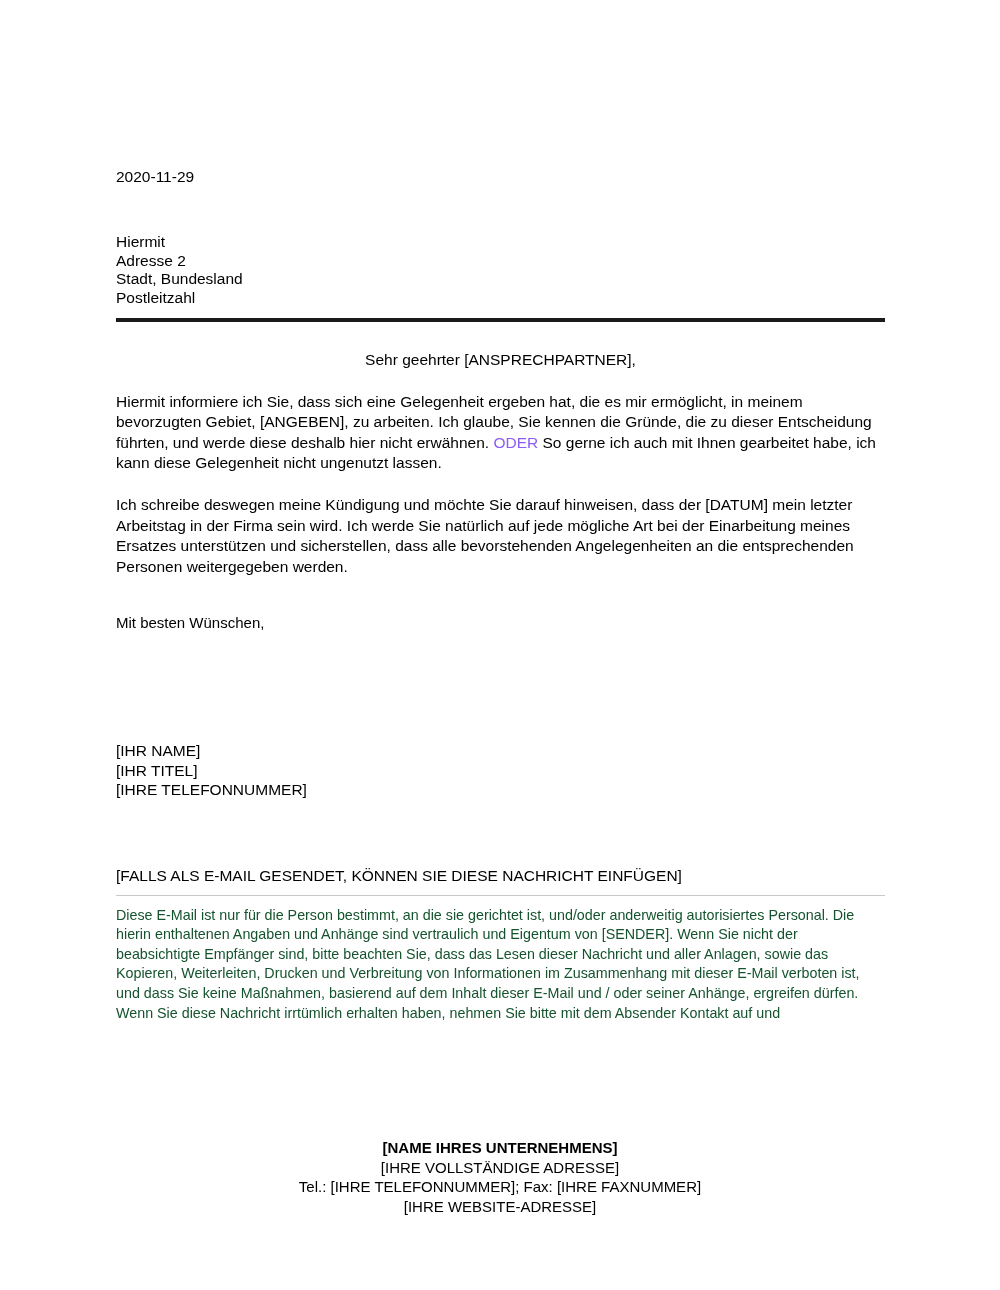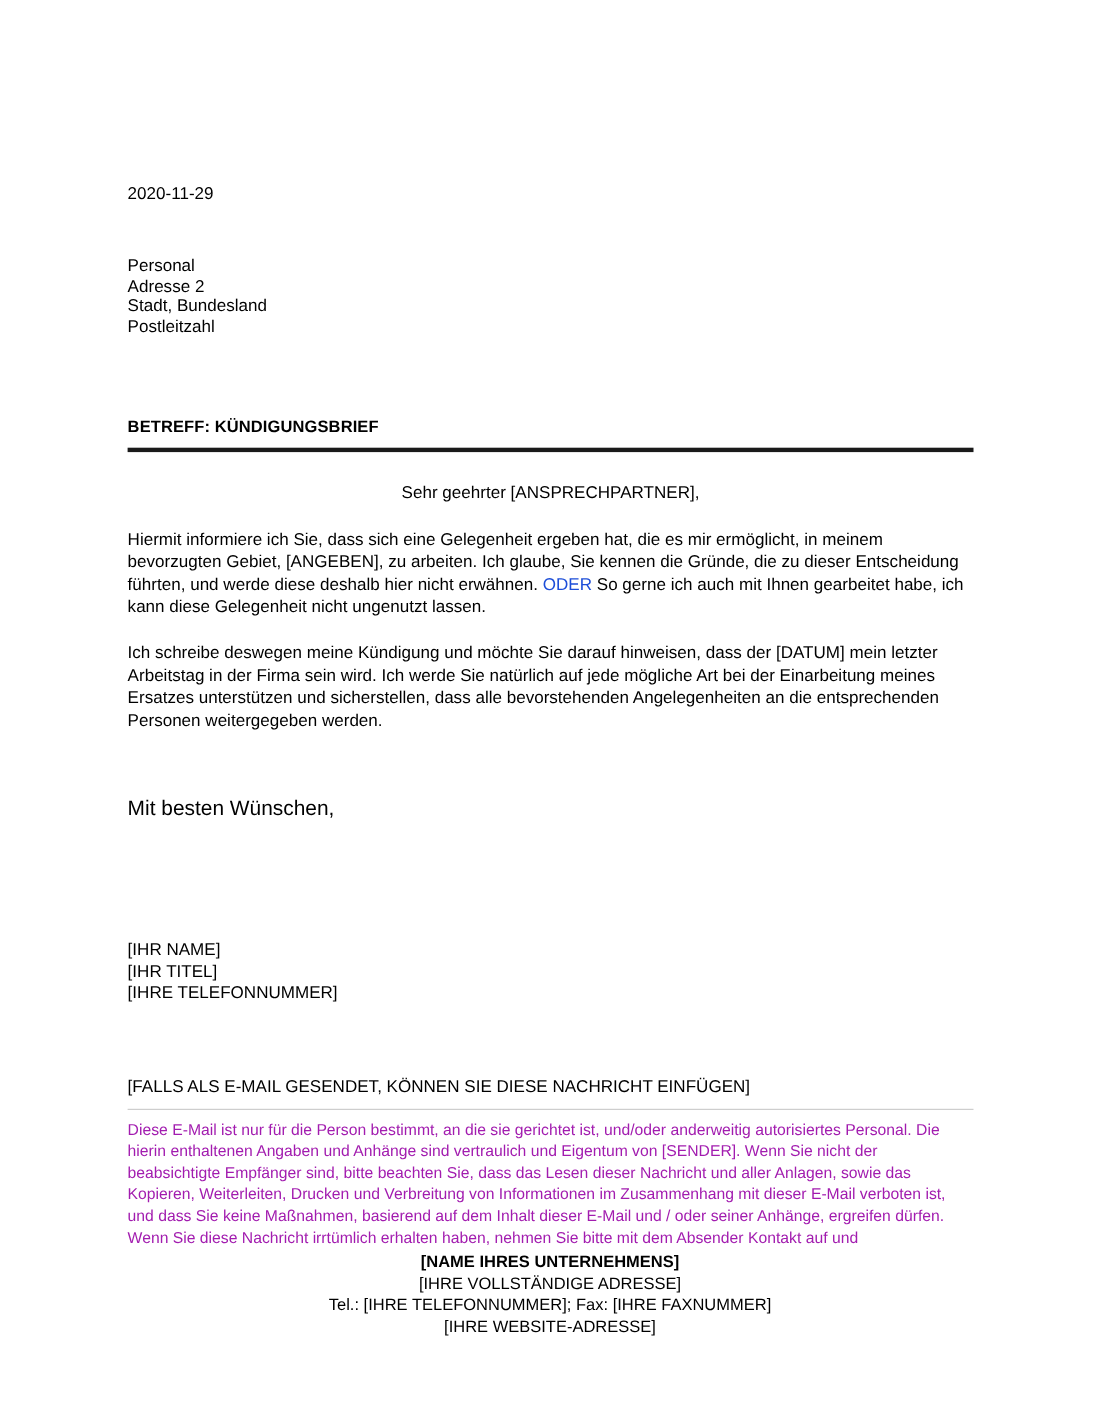--- a/index.html
+++ b/index.html
@@ -70,26 +70,26 @@
   }
 
   .body-para {
     margin-top: 22px;
     font-size: 15.5px;
     line-height: 20.4px;
     text-align: left;
   }
 
   .muted-inline {
-    color: #1d4ed8;
+    color: #8b5cf6;
   }
 
   .closing {
-    margin-top: 60px;
-    font-size: 19px;
+    margin-top: 36px;
+    font-size: 15px;
     line-height: 20px;
   }
 
   .signature-block {
     margin-top: 108px;
     font-size: 15.5px;
     line-height: 19.5px;
   }
 
   .signature-block div {
@@ -106,21 +106,21 @@
     margin-top: 9px;
     height: 1px;
     background: #c9c9c9;
     width: 100%;
   }
 
   .disclaimer-text {
     margin-top: 10px;
     font-size: 14.3px;
     line-height: 19.6px;
-    color: #a21caf;
+    color: #14532d;
   }
 
   .footer-block {
     position: absolute;
     left: 0;
     top: 1138px;
     width: 1000px;
     text-align: center;
     font-size: 15px;
     line-height: 19.5px;
@@ -133,27 +133,26 @@
 </head>
 <body>
 
 <div class="page">
 
   <div class="content">
 
     <div class="date-line">2020-11-29</div>
 
     <div class="recipient-block">
-      <div>Personal</div>
+      <div>Hiermit</div>
       <div>Adresse 2</div>
       <div>Stadt, Bundesland</div>
       <div>Postleitzahl</div>
     </div>
 
-    <div class="subject-line">BETREFF: KÜNDIGUNGSBRIEF</div>
 
     <div class="rule-thick"></div>
 
     <div class="salutation">Sehr geehrter [ANSPRECHPARTNER],</div>
 
     <p class="body-para"><span>Hiermit informiere ich Sie, dass sich eine Gelegenheit ergeben hat, die es mir ermöglicht, in meinem bevorzugten Gebiet, [ANGEBEN], zu arbeiten. Ich glaube, Sie kennen die Gründe, die zu dieser Entscheidung führten, und werde diese deshalb hier nicht erwähnen. </span><span class="muted-inline">ODER</span><span> So gerne ich auch mit Ihnen gearbeitet habe, ich kann diese Gelegenheit nicht ungenutzt lassen.</span></p>
 
     <p class="body-para">Ich schreibe deswegen meine Kündigung und möchte Sie darauf hinweisen, dass der [DATUM] mein letzter Arbeitstag in der Firma sein wird. Ich werde Sie natürlich auf jede mögliche Art bei der Einarbeitung meines Ersatzes unterstützen und sicherstellen, dass alle bevorstehenden Angelegenheiten an die entsprechenden Personen weitergegeben werden.</p>
 
 

